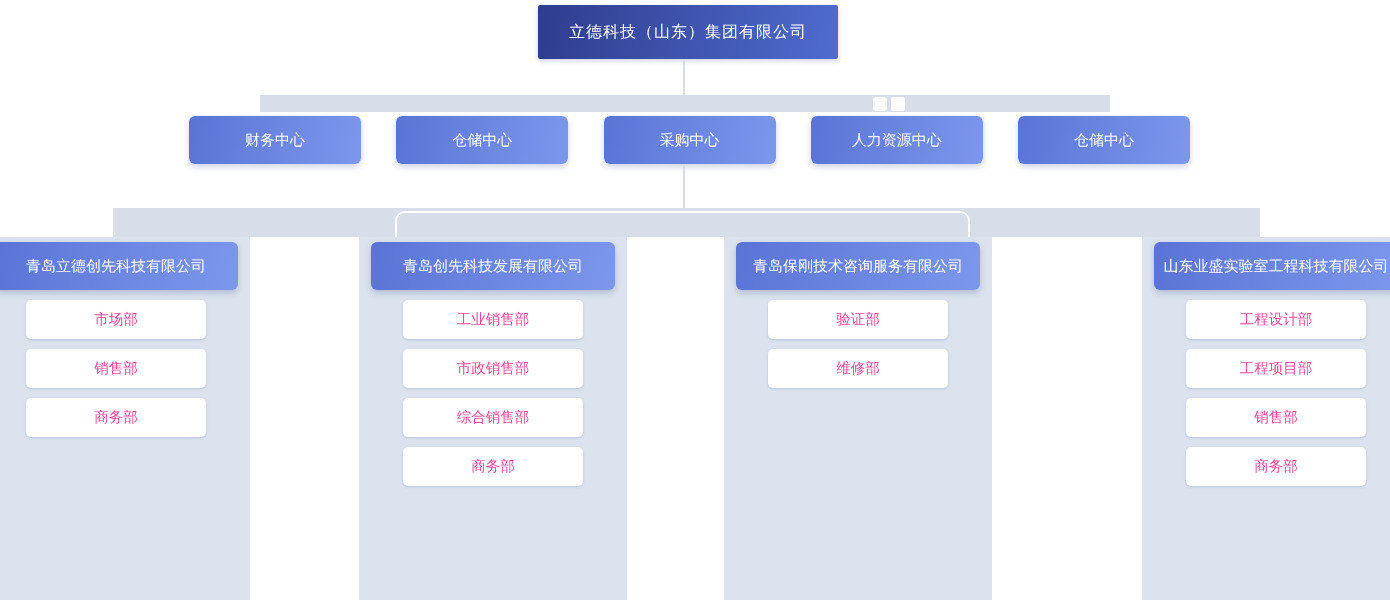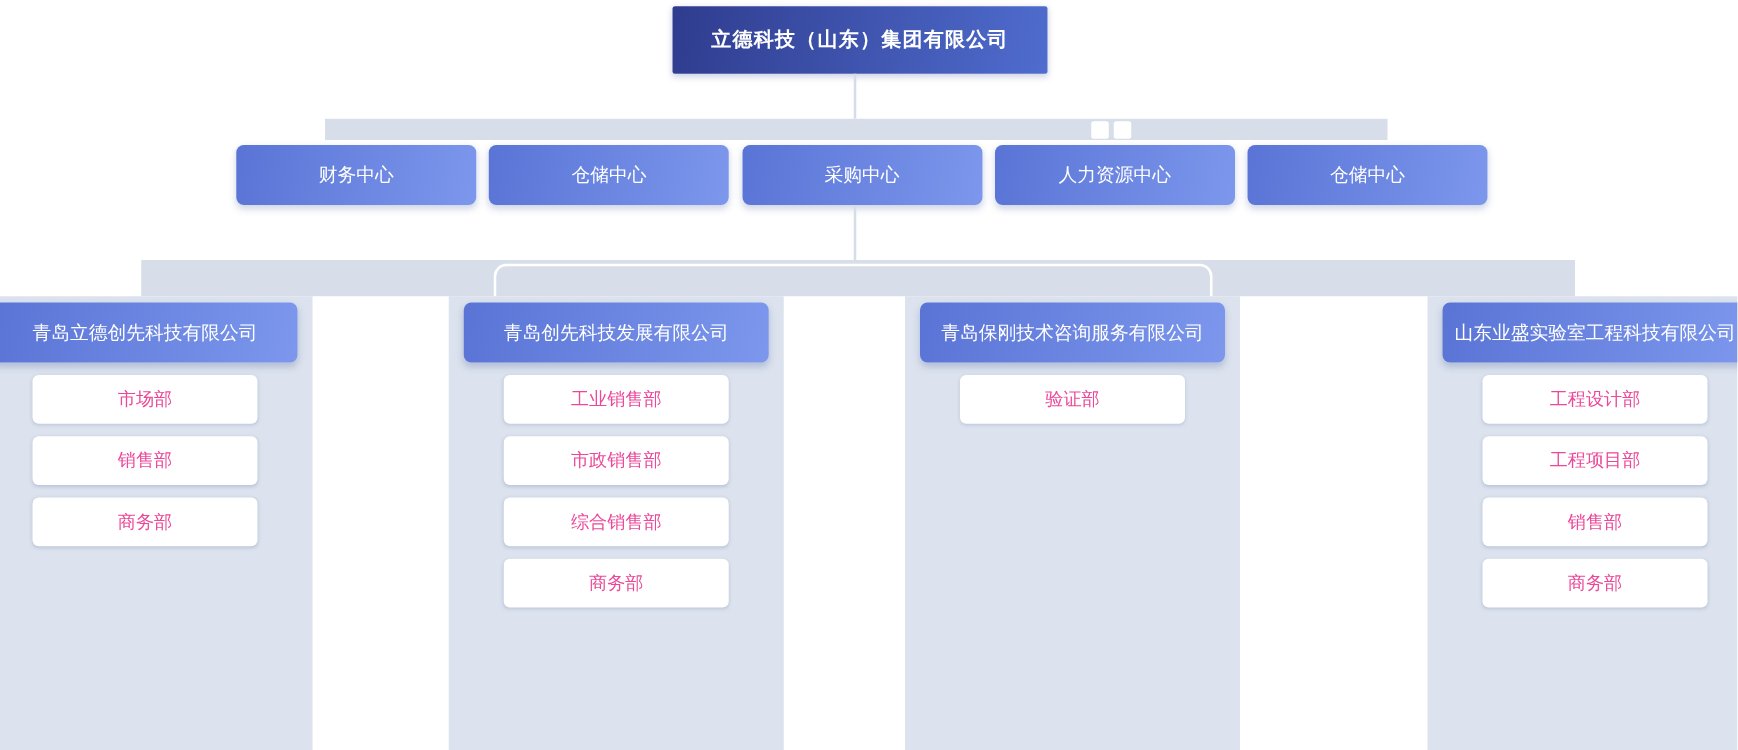--- a/index.html
+++ b/index.html
@@ -4,21 +4,21 @@
 <style>
   html,body{margin:0;padding:0;background:#ffffff;}
   body{font-family:"Liberation Sans","DejaVu Sans",sans-serif;}
   #stage{position:relative;width:1390px;height:600px;overflow:hidden;background:#ffffff;}
 
   
   .root-box{
     position:absolute;left:538px;top:5px;width:300px;height:54px;
     background:linear-gradient(100deg,#2f3c8e 0%,#4f6cce 100%);
     border-radius:2px;display:flex;align-items:center;justify-content:center;
-    color:#ffffff;font-size:16px;font-weight:bold;letter-spacing:1px;
+    color:#ffffff;font-size:16px;font-weight:normal;letter-spacing:1px;
     box-shadow:0 2px 5px rgba(60,80,150,.25);
   }
 
   
   .vline{position:absolute;width:2px;background:#d6dce8;}
   .vline1{left:683px;top:59px;height:36px;}
   .vline2{left:683px;top:164px;height:44px;}
 
   
   .rail{position:absolute;background:#d8dee9;}
@@ -31,21 +31,21 @@
     position:absolute;left:282px;top:3px;width:571px;height:60px;
     border:2px solid #ffffff;border-radius:10px;background:transparent;
   }
 
   
   .centers-row{
     position:absolute;left:189px;top:116px;width:1001px;height:48px;
     display:flex;justify-content:space-between;
   }
   .center-box{
-    width:192px;height:48px;border-radius:6px;
+    width:172px;height:48px;border-radius:6px;
     background:linear-gradient(100deg,#5a74d6 0%,#7c97ec 100%);
     color:#ffffff;font-size:15px;display:flex;align-items:center;justify-content:center;
     white-space:nowrap;box-shadow:0 3px 6px rgba(80,100,160,.28);
     cursor:pointer;
   }
 
   
   .column{
     position:absolute;top:237px;width:268px;height:363px;background:#dce3ee;
     display:flex;flex-direction:column;align-items:center;
@@ -110,20 +110,21 @@
       <div class="column c2">
         <div class="company-box">青岛创先科技发展有限公司</div>
         <div class="dept-box">工业销售部</div>
         <div class="dept-box">市政销售部</div>
         <div class="dept-box">综合销售部</div>
         <div class="dept-box">商务部</div>
       </div>
       <div class="column c3">
         <div class="company-box">青岛保刚技术咨询服务有限公司</div>
         <div class="dept-box">验证部</div>
+        <div class="dept-box">维修部</div>
       </div>
       <div class="column c4">
         <div class="company-box">山东业盛实验室工程科技有限公司</div>
         <div class="dept-box">工程设计部</div>
         <div class="dept-box">工程项目部</div>
         <div class="dept-box">销售部</div>
         <div class="dept-box">商务部</div>
       </div>
     </div>
 

